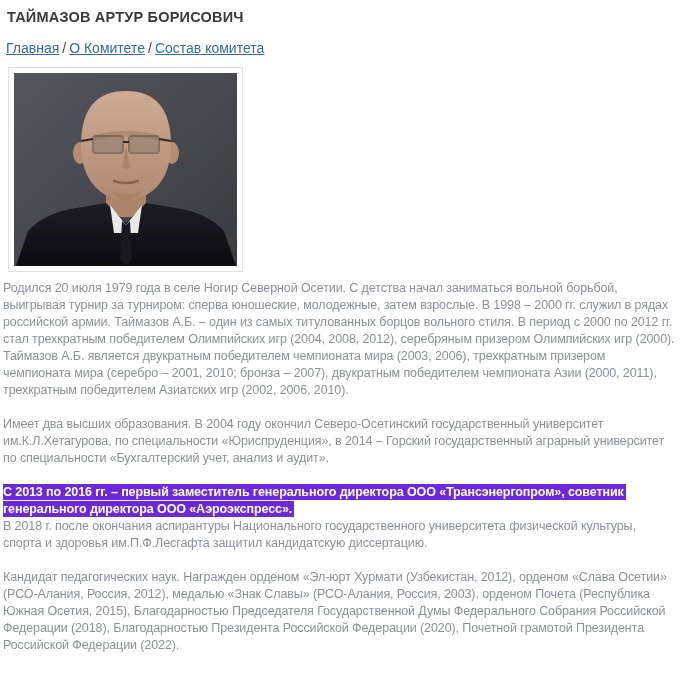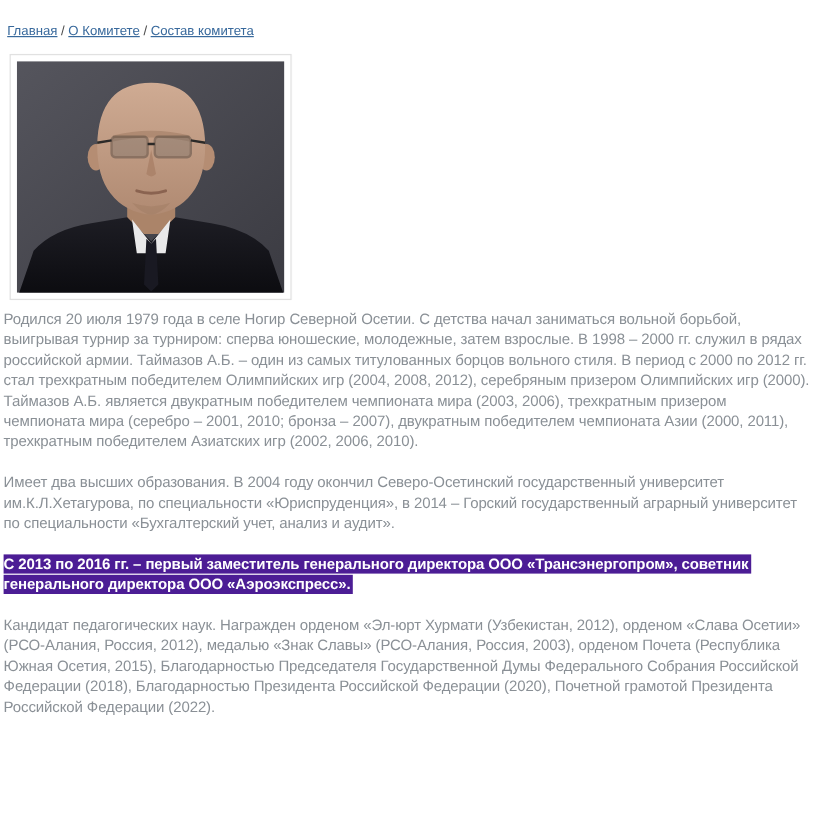--- a/index.html
+++ b/index.html
@@ -20,21 +20,21 @@
   .page-title {
     font-size: 14.5px;
     font-weight: bold;
     color: #3a3a3a;
     letter-spacing: 0.2px;
     margin: 4px 0 0 4px;
     line-height: 18px;
   }
   .breadcrumb {
     margin: 15px 0 0 3px;
-    font-size: 11px;
+    font-size: 14px;
     line-height: 14px;
   }
   .breadcrumb a {
     color: #38699c;
     text-decoration: underline;
     cursor: pointer;
   }
   .breadcrumb .sep {
     color: #4a4a4a;
     margin: 0 3px;
@@ -55,32 +55,33 @@
     line-height: 17px;
     letter-spacing: -0.1px;
   }
   .content p {
     margin: 0 0 17px 0;
   }
   .content p:last-child {
     margin-bottom: 0;
   }
   .selected {
-    background: #4c1d95;
+    background: #6d28d9;
     color: #ffffff;
     font-weight: bold;
     padding: 1px 2px 1px 0;
     box-decoration-break: clone;
   }
 </style>
 </head>
 <body>
 
 <div class="page">
 
+  <h1 class="page-title">ТАЙМАЗОВ АРТУР БОРИСОВИЧ</h1>
 
   <nav class="breadcrumb">
     <a href="#">Главная</a><span class="sep">/</span><a href="#">О Комитете</a><span class="sep">/</span><a href="#">Состав комитета</a>
   </nav>
 
   <div class="photo-frame">
     <svg width="223" height="193" viewBox="0 0 223 193" xmlns="http://www.w3.org/2000/svg">
       <defs>
         <linearGradient id="bg" x1="0" y1="0" x2="1" y2="1">
           <stop offset="0" stop-color="#55555d"></stop>
@@ -122,17 +123,17 @@
 
       <path d="M100 108 Q112 112 124 108" stroke="#8a6350" stroke-width="2.5" fill="none" stroke-linecap="round"></path>
 
       <path d="M96 118 Q112 124 128 118 Q120 127 112 128 Q104 127 96 118 Z" fill="#9e7a62" opacity="0.45"></path>
     </svg>
   </div>
 
   <div class="content">
     <p>Родился 20 июля 1979 года в селе Ногир Северной Осетии. С детства начал заниматься вольной борьбой, выигрывая турнир за турниром: сперва юношеские, молодежные, затем взрослые. В 1998 – 2000 гг. служил в рядах российской армии. Таймазов А.Б. – один из самых титулованных борцов вольного стиля. В период с 2000 по 2012 гг. стал трехкратным победителем Олимпийских игр (2004, 2008, 2012), серебряным призером Олимпийских игр (2000). Таймазов А.Б. является двукратным победителем чемпионата мира (2003, 2006), трехкратным призером чемпионата мира (серебро – 2001, 2010; бронза – 2007), двукратным победителем чемпионата Азии (2000, 2011), трехкратным победителем Азиатских игр (2002, 2006, 2010).</p>
     <p>Имеет два высших образования. В 2004 году окончил Северо-Осетинский государственный университет им.К.Л.Хетагурова, по специальности «Юриспруденция», в 2014 – Горский государственный аграрный университет по специальности «Бухгалтерский учет, анализ и аудит».</p>
-    <p><span class="selected">С 2013 по 2016 гг. – первый заместитель генерального директора ООО «Трансэнергопром», советник генерального директора ООО «Аэроэкспресс».</span><br></p>
+    <p><span class="selected">С 2013 по 2016 гг. – первый заместитель генерального директора ООО «Трансэнергопром», советник генерального директора ООО «Аэроэкспресс».</span><br><span>В 2018 г. после окончания аспирантуры Национального государственного университета физической культуры, спорта и здоровья им.П.Ф.Лесгафта защитил кандидатскую диссертацию.</span></p>
     <p><span>Кандидат педагогических наук. Награжден орденом «Эл-юрт Хурмати (Узбекистан, 2012), орденом «Слава Осетии» (РСО-Алания, Россия, 2012), медалью «Знак Славы» (РСО-Алания, Россия, 2003), орденом Почета (Республика Южная Осетия, 2015), Благодарностью Председателя Государственной Думы Федерального Собрания Российской Федерации (2018), Благодарностью Президента Российской Федерации (2020), Почетной грамотой Президента Российской Федерации (2022).</span><br></p>
   </div>
 
 </div>
 
 </body></html>

